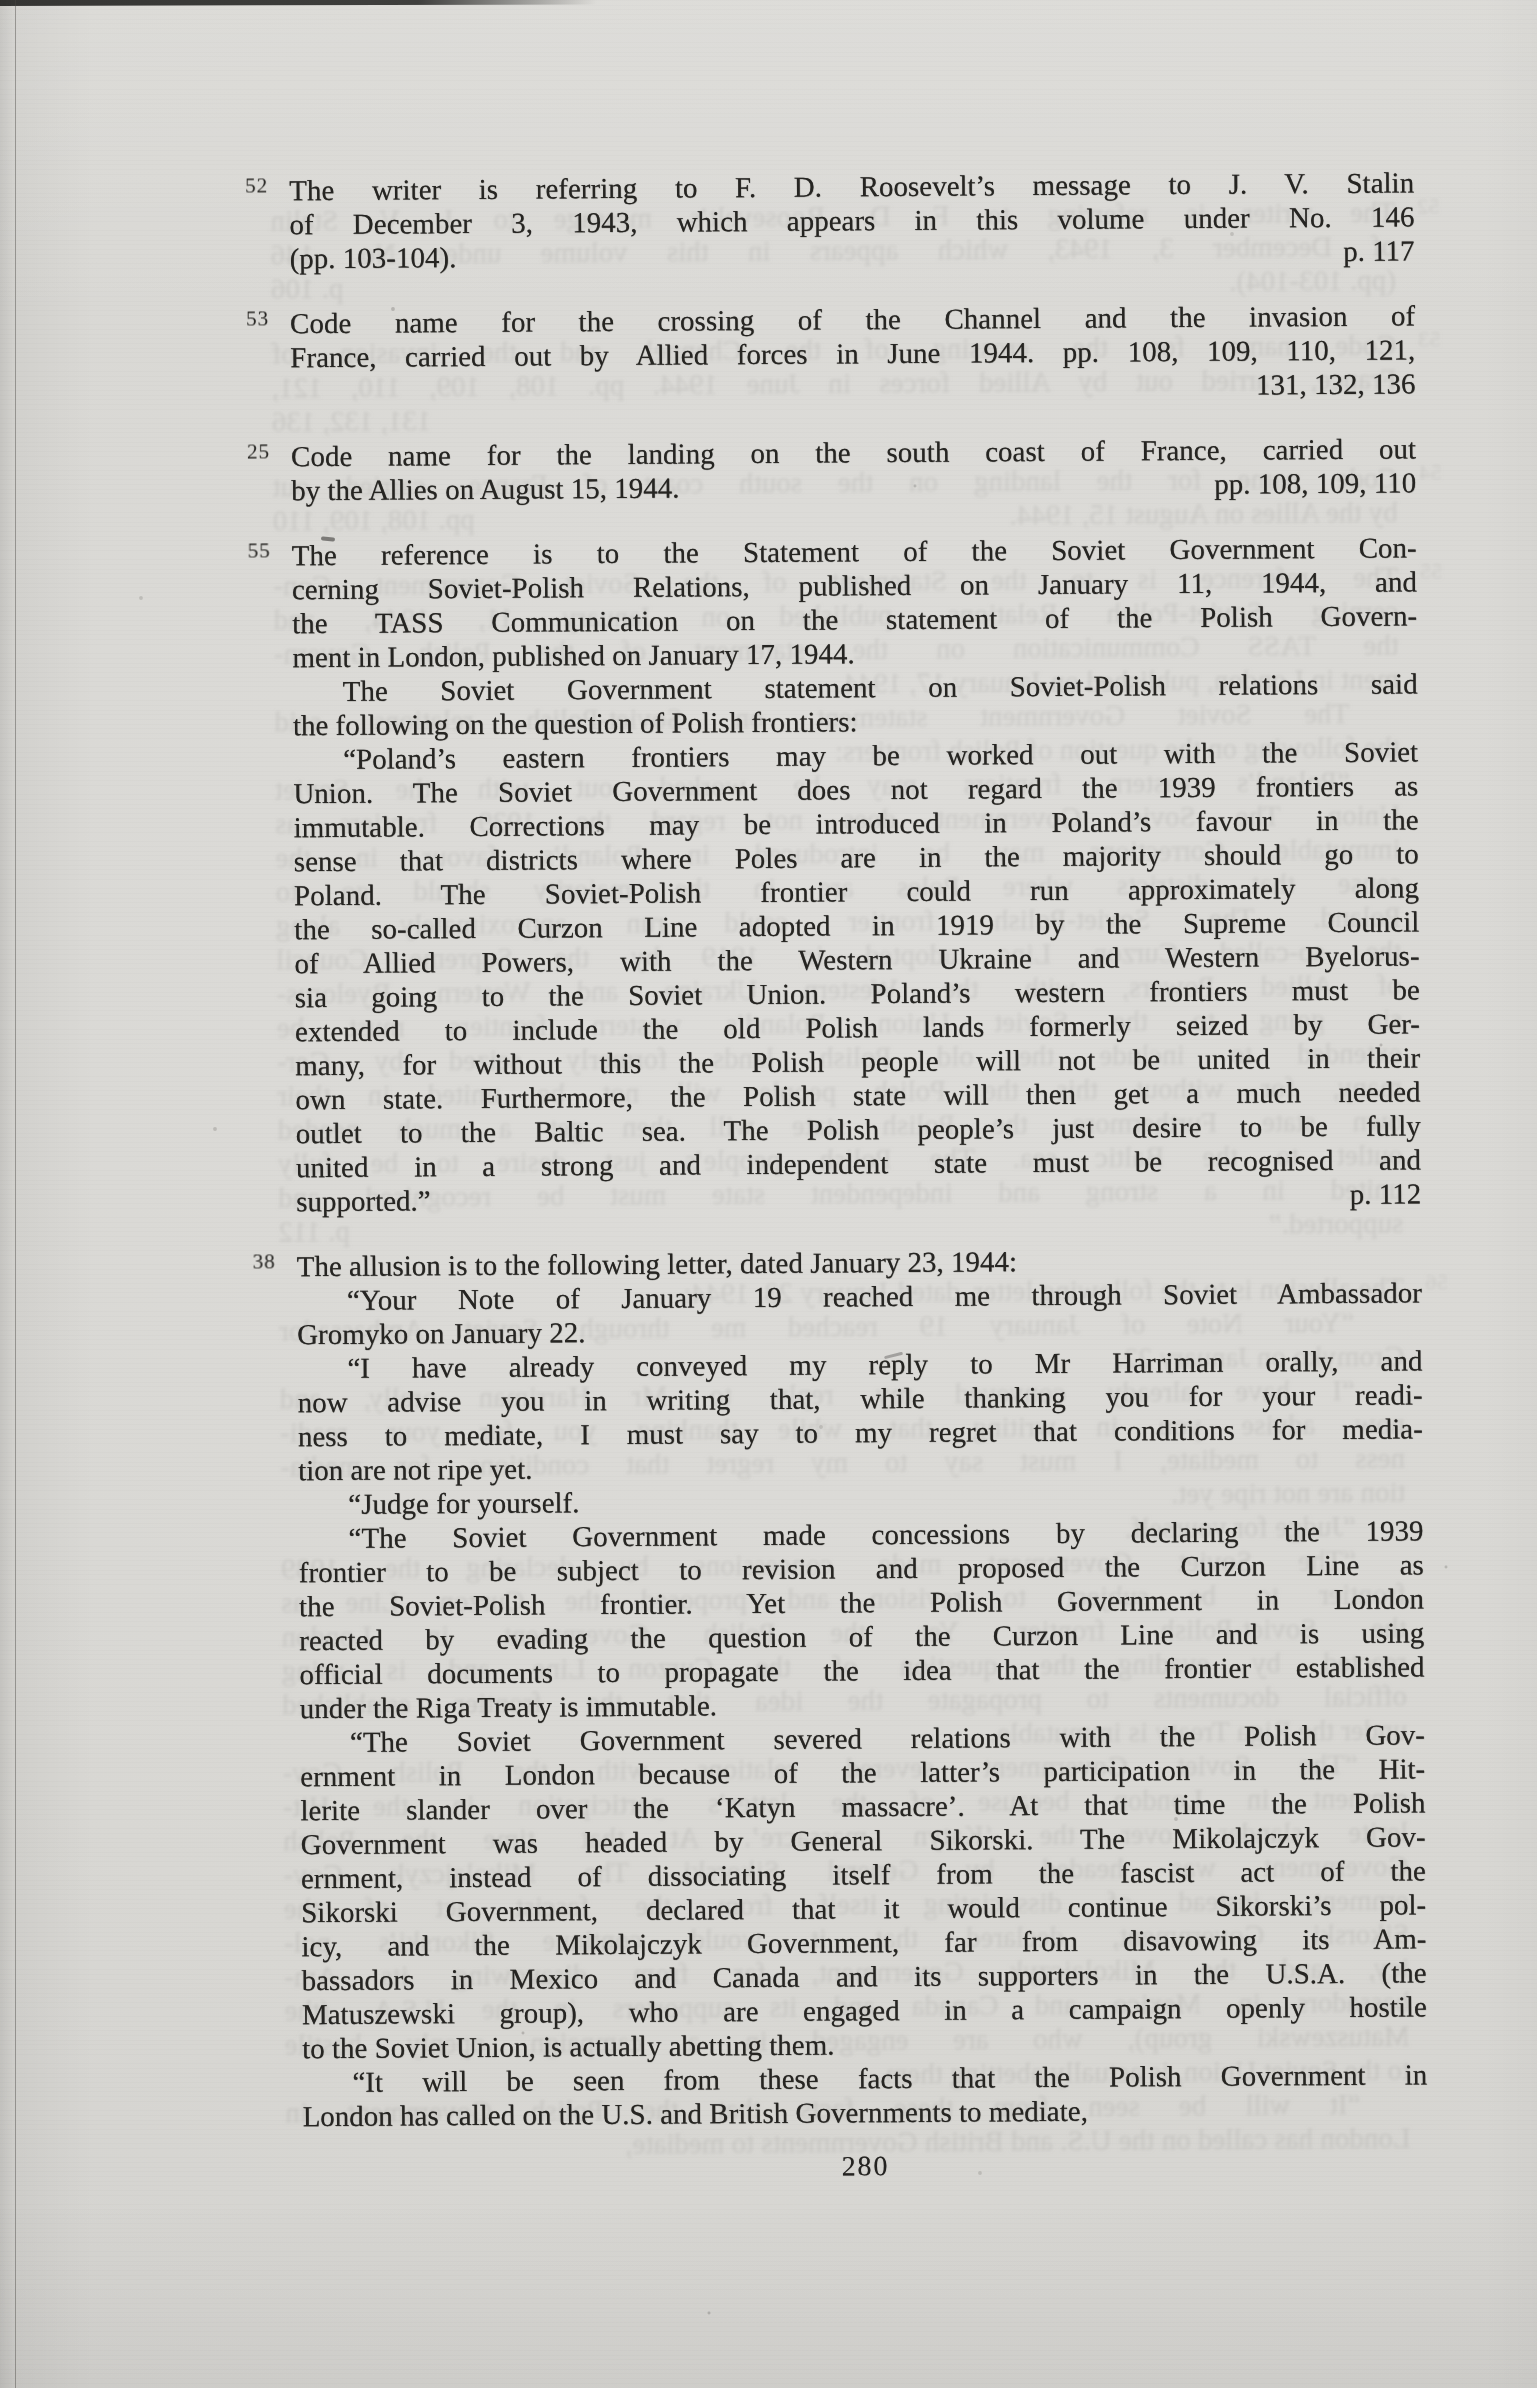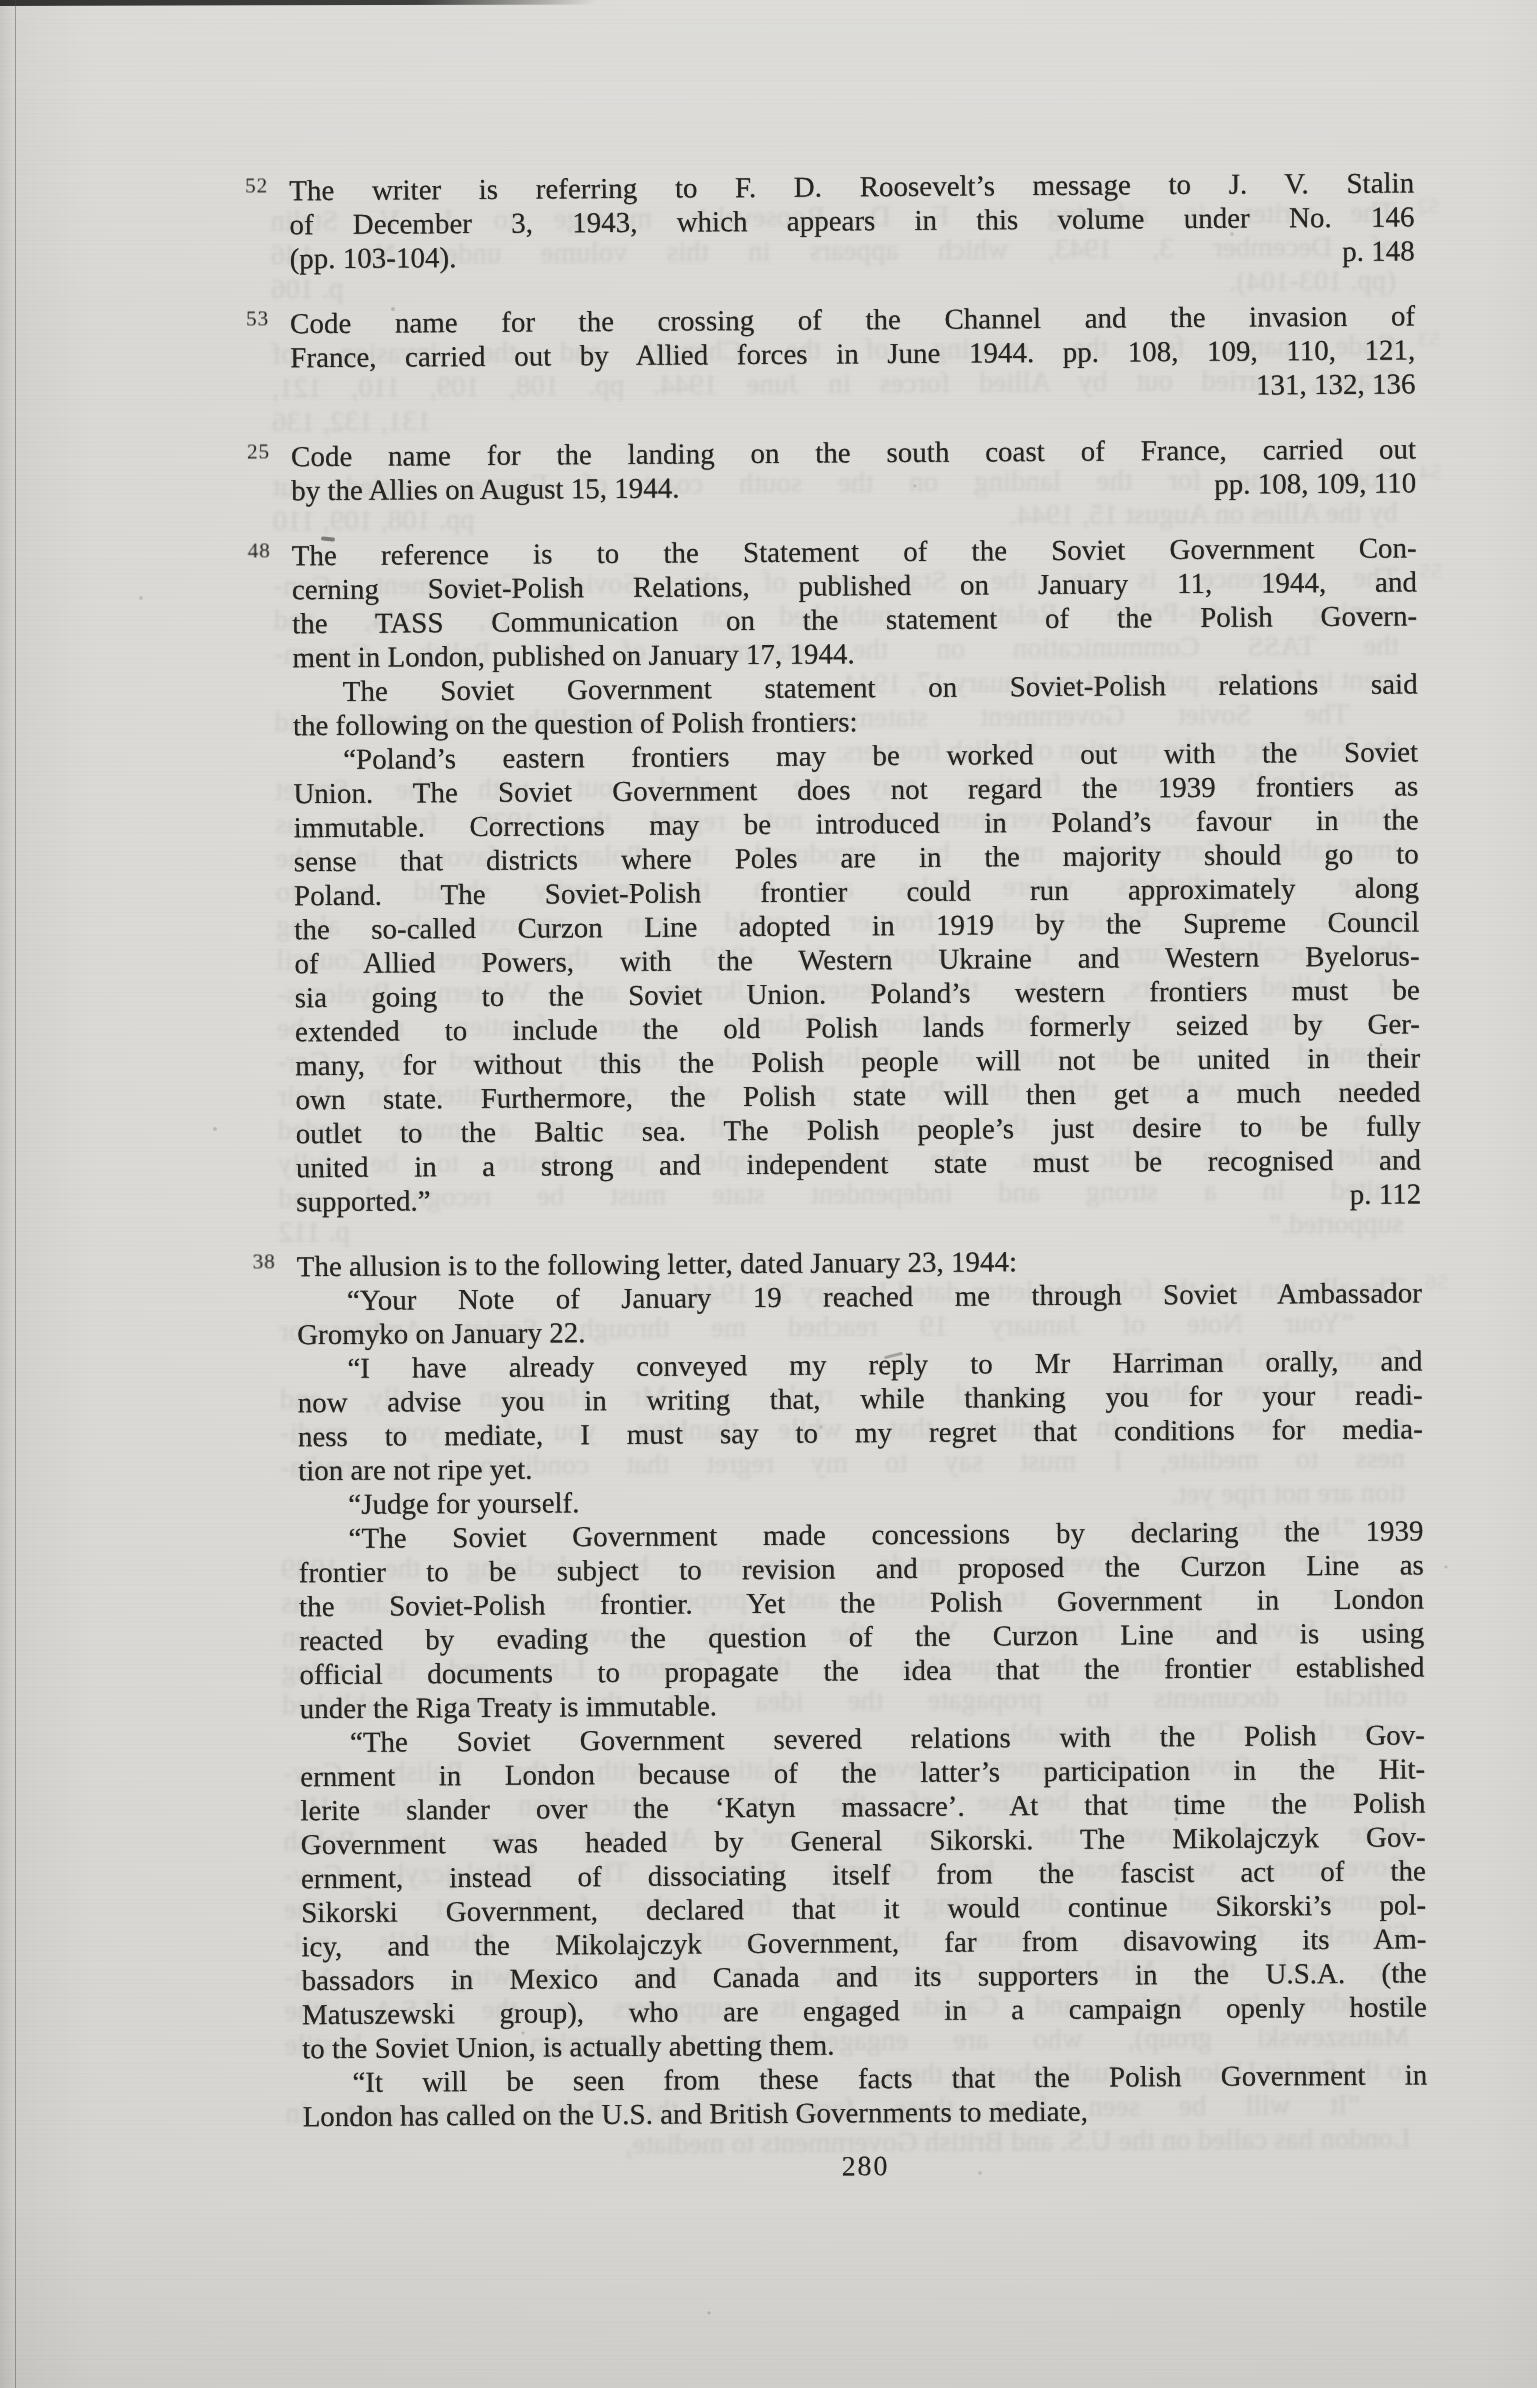--- a/index.html
+++ b/index.html
@@ -196,42 +196,42 @@
       </div>
     </div>
 
   <div class="text-block">
     <div id="notes">
         <div class="note">
           <span class="nnum">52</span>
           <div class="para">
             <div class="line fill">The writer is referring to F. D. Roosevelt’s message to J. V. Stalin</div>
             <div class="line fill">of December 3, 1943, which appears in this volume under No. 146</div>
-            <div class="line end"><span class="ref">p. 148</span>(pp. 103-104).</div>
+            <div class="line end"><span class="ref">p. 117</span>(pp. 103-104).</div>
           </div>
         </div>
         <div class="note">
           <span class="nnum">53</span>
           <div class="para">
             <div class="line fill">Code name for the crossing of the Channel and the invasion of</div>
             <div class="line fill">France, carried out by Allied forces in June 1944. pp. 108, 109, 110, 121,</div>
             <div class="line end refonly">
               <span class="ref">131, 132, 136</span>
             </div>
           </div>
         </div>
         <div class="note">
           <span class="nnum">25</span>
           <div class="para">
             <div class="line fill">Code name for the landing on the south coast of France, carried out</div>
             <div class="line end"><span class="ref">pp. 108, 109, 110</span>by the Allies on August 15, 1944.</div>
           </div>
         </div>
         <div class="note">
-          <span class="nnum">48</span>
+          <span class="nnum">55</span>
           <div class="para">
             <div class="line fill">The reference is to the Statement of the Soviet Government Con-</div>
             <div class="line fill">cerning Soviet-Polish Relations, published on January 11, 1944, and</div>
             <div class="line fill">the TASS Communication on the statement of the Polish Govern-</div>
             <div class="line end">ment in London, published on January 17, 1944.</div>
           </div>
           <div class="para ind">
             <div class="line fill">The Soviet Government statement on Soviet-Polish relations said</div>
             <div class="line end">the following on the question of Polish frontiers:</div>
           </div>

